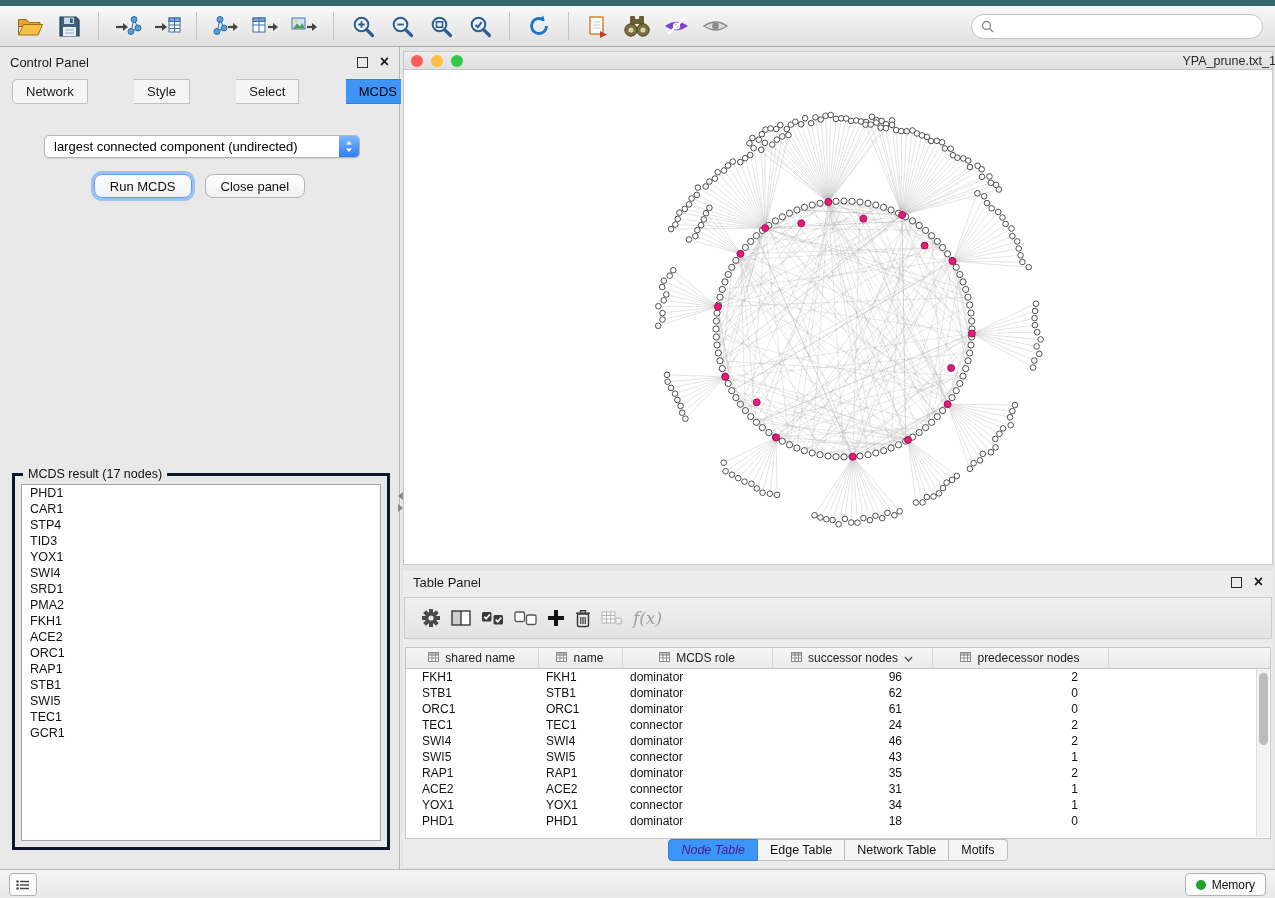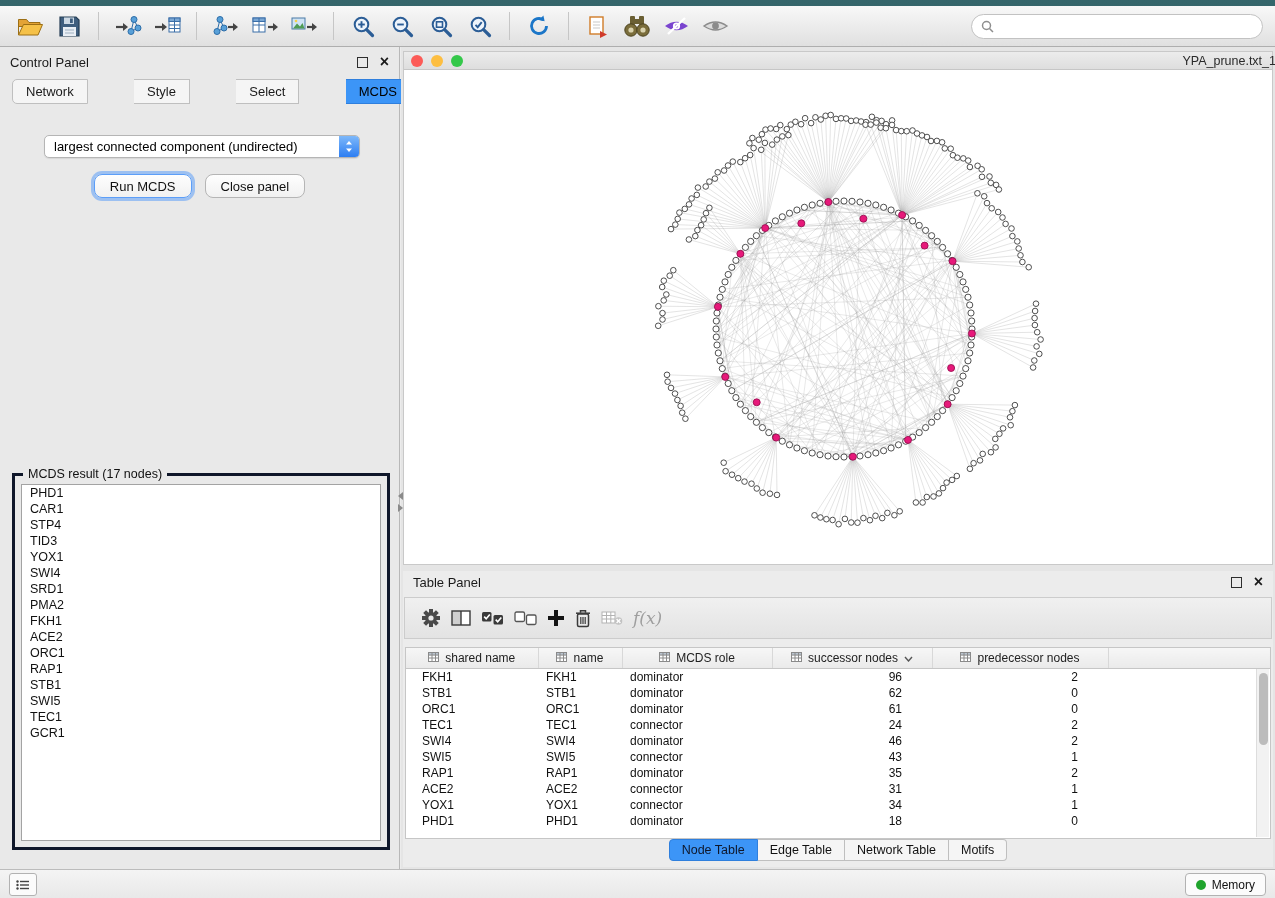--- a/index.html
+++ b/index.html
@@ -79,21 +79,21 @@
   .th-inner{display:flex;align-items:center;justify-content:center;gap:6px;}
   .node-table td{height:16px;font-size:12px;color:#111;padding:0 8px;white-space:nowrap;overflow:hidden;}
   .node-table td.num{text-align:right;padding-right:30px;}
   .node-table td.c0{padding-left:16px;}
   .vscroll{position:absolute;right:1px;top:21px;bottom:1px;width:12px;background:#f2f2f2;border-left:1px solid #ddd;}
   .vthumb{position:absolute;left:1.5px;top:4px;width:9px;height:72px;background:#bcbcbc;border-radius:5px;}
   .tp-tabs{position:absolute;left:0;bottom:6px;width:100%;display:flex;justify-content:center;}
   .tp-tab{font-size:12.5px;padding:3px 12px;background:#f5f5f5;border:1px solid #bfbfbf;border-left:none;color:#111;}
   .tp-tab:first-child{border-left:1px solid #bfbfbf;border-radius:4px 0 0 4px;}
   .tp-tab:last-child{border-radius:0 4px 4px 0;}
-  .tp-tab.active{background:#3c95f7;color:#0f172a;border-color:#2f7fdd;}
+  .tp-tab.active{background:#3c95f7;color:#4c1d95;border-color:#2f7fdd;font-style:italic;}
 
   
   .statusbar{position:absolute;left:0;top:863px;width:1275px;height:30px;
     background:linear-gradient(#f4f4f4,#e8e8e8);border-top:1px solid #bcbcbc;
     display:flex;align-items:center;padding:0 9px;box-sizing:border-box;}
   .menu-box{width:26px;height:21px;border:1px solid #b2b2b2;background:#fbfbfb;border-radius:3px;
     display:flex;align-items:center;justify-content:center;}
   .memory-btn{margin-left:auto;height:21px;border:1px solid #b2b2b2;background:#fbfbfb;border-radius:4px;
     display:flex;align-items:center;gap:6px;padding:0 10px;font-size:12px;color:#111;}
   .mem-dot{width:10px;height:10px;border-radius:50%;background:#1fa32c;}

